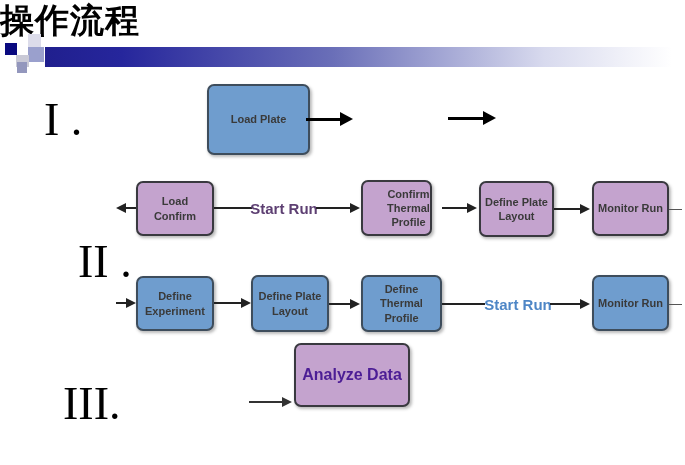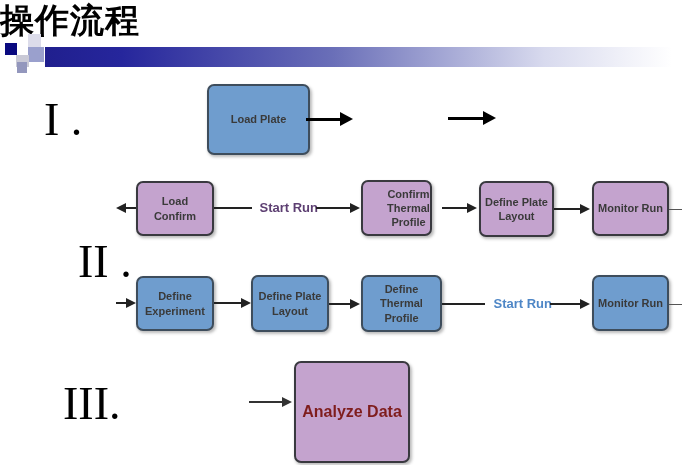--- a/index.html
+++ b/index.html
@@ -33,33 +33,33 @@
   .r1b1{left:207px;top:84px;width:103px;height:71px;}
   .r1b2{left:352px;top:85px;width:98px;height:68px;}
   .r2t1{left:136px;top:181px;width:78px;height:55px;}
   .r2t2{left:361px;top:180px;width:71px;height:56px;padding-left:24px;}
   .r2t3{left:479px;top:181px;width:75px;height:56px;}
   .r2t4{left:592px;top:181px;width:77px;height:55px;}
   .r2b1{left:136px;top:276px;width:78px;height:55px;}
   .r2b2{left:251px;top:275px;width:78px;height:57px;}
   .r2b3{left:361px;top:275px;width:81px;height:57px;}
   .r2b4{left:592px;top:275px;width:77px;height:56px;}
-  .r3b1{left:294px;top:361px;width:116px;height:102px;font-size:16px;color:#7f1d1d;}
+  .r3b1{left:294px;top:343px;width:116px;height:64px;font-size:16px;color:#4c1d95;}
   
   .hline{position:absolute;background:#1a1a1a;}
   .thin{height:2px;background:#222;}
   .thick{height:3px;background:#000;}
   .exit{height:1px;background:#555;}
   
   .ah{position:absolute;width:0;height:0;}
   .ah.rt{border-top:7px solid transparent;border-bottom:7px solid transparent;border-left:13px solid #000;}
   .ah.r{border-top:5px solid transparent;border-bottom:5px solid transparent;border-left:10px solid #222;}
   .ah.l{border-top:5px solid transparent;border-bottom:5px solid transparent;border-right:10px solid #222;}
   
-  .clabel{position:absolute;width:68px;text-align:right;font-size:13px;font-weight:700;}
+  .clabel{position:absolute;width:68px;text-align:center;font-size:15px;font-weight:700;}
   .clabel.purpletxt{color:#5d3f72;}
   .clabel.bluetxt{color:#4e86c6;}
 </style>
 </head>
 <body>
 
 <div class="slide">
 
   <div class="title">操作流程</div>
 

